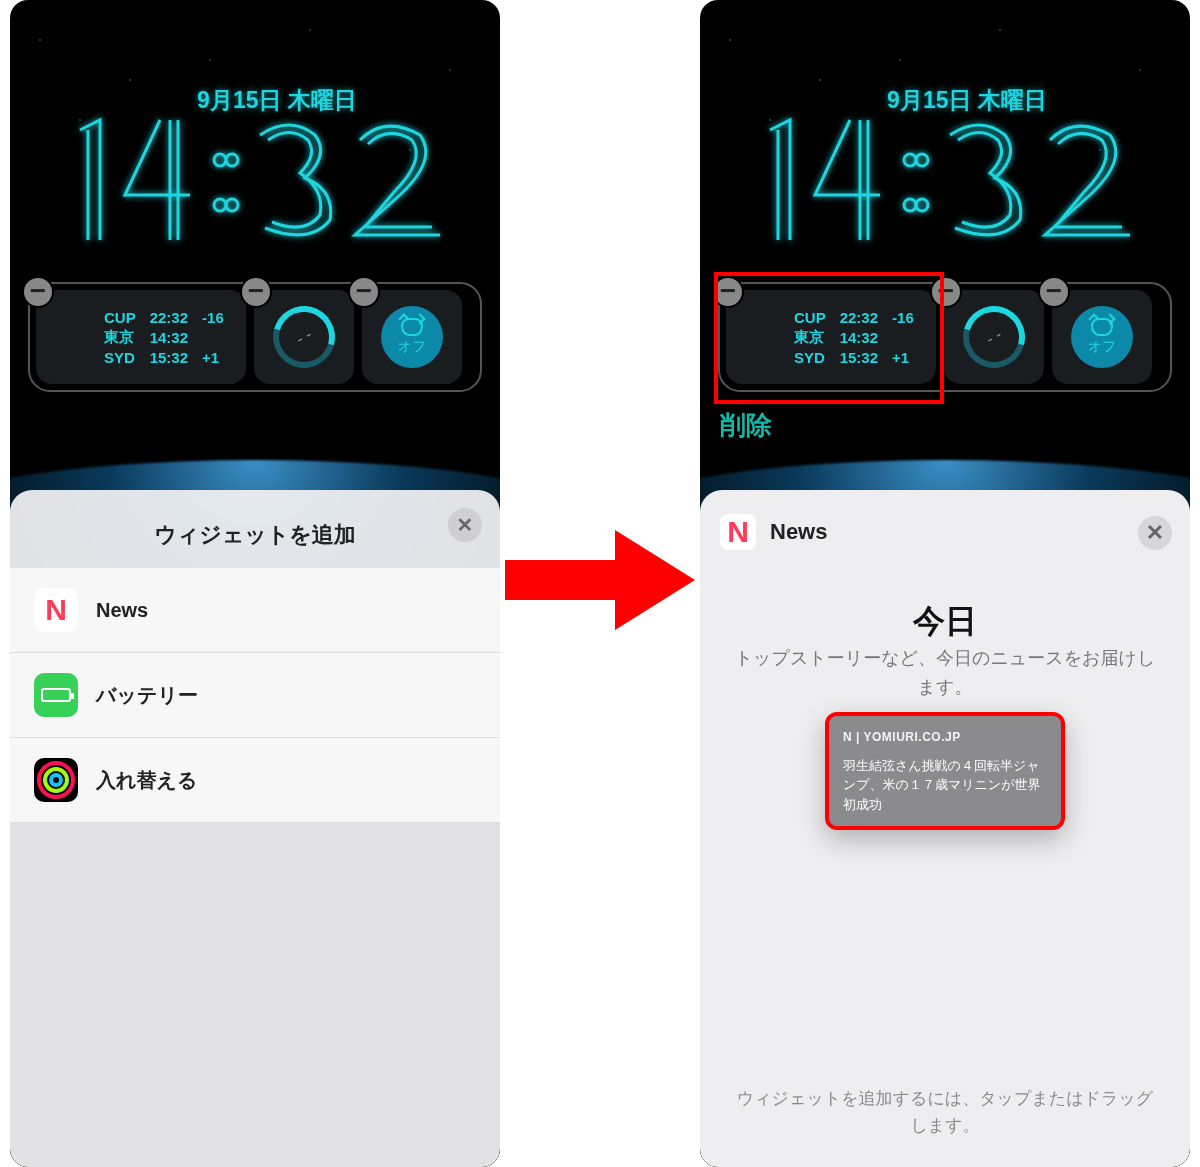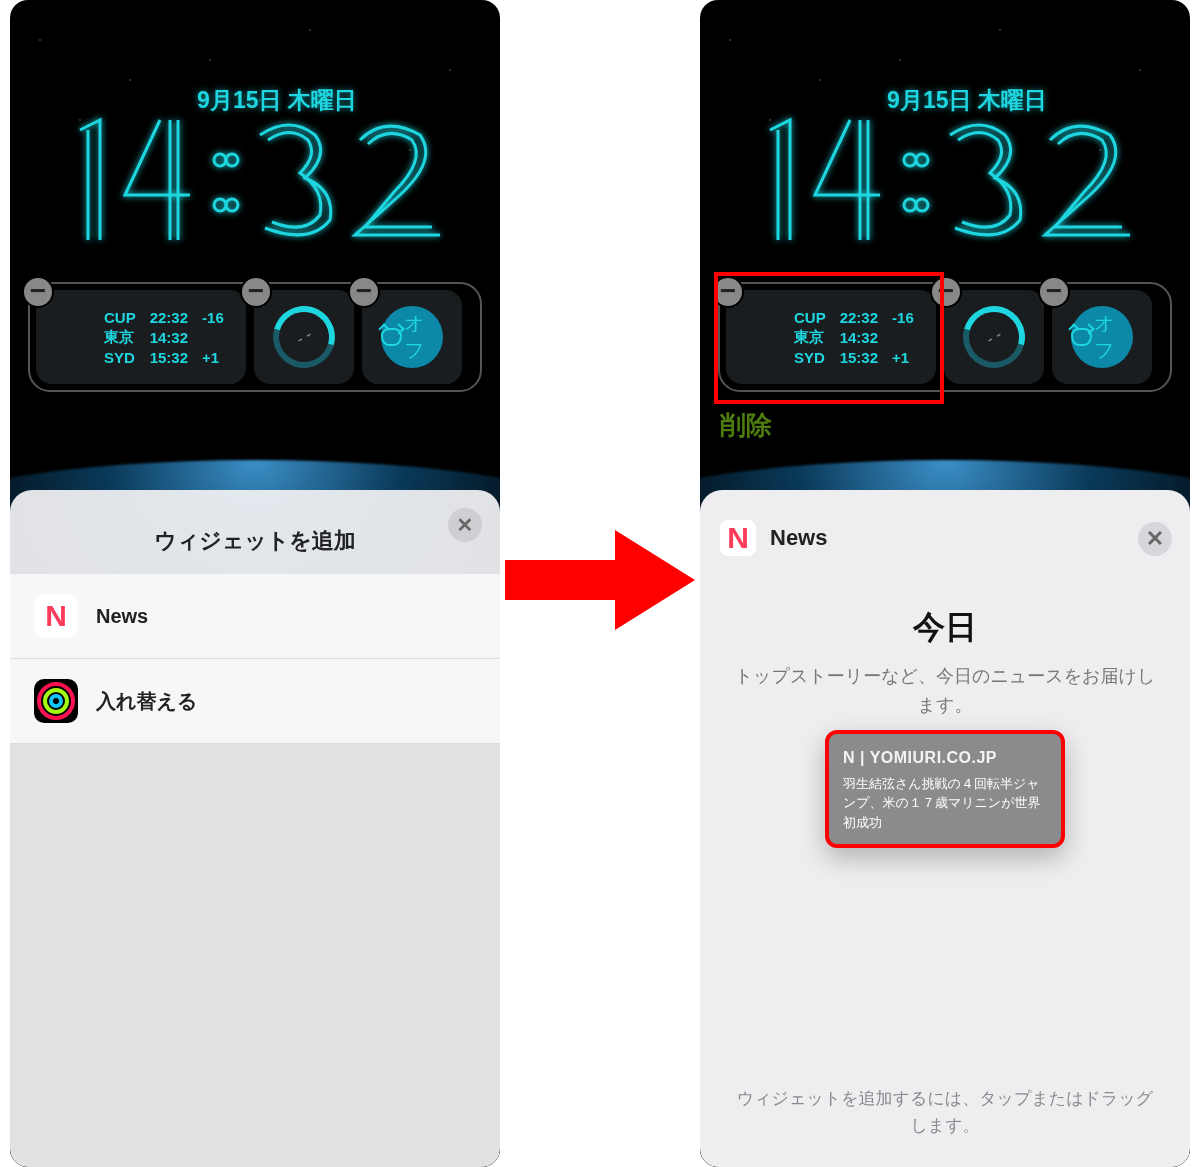--- a/index.html
+++ b/index.html
@@ -80,47 +80,47 @@
     border: 6px solid #1a5a66;
     border-top-color: #1ed6e0; border-right-color: #1ed6e0;
     transform: rotate(-30deg);
     position: relative;
   }
   .ring-text { position:absolute; color:#999; font-size:16px; left:50%; top:50%; transform:translate(-50%,-50%); }
 
   .alarm-circle {
     width: 62px; height: 62px; border-radius: 50%;
     background: #0c88a8;
-    display: flex; flex-direction: row; align-items: center; justify-content: center;
-    color: #1ed6e0; font-size: 20px; gap:2px;
+    display: flex; flex-direction: column; align-items: center; justify-content: center;
+    color: #1ed6e0; font-size: 14px; gap:2px;
   }
   .alarm-ico {
     width:22px; height:18px; border:2px solid #1ed6e0; border-radius:50% 50% 50% 50% / 60% 60% 80% 80%;
     position:relative;
   }
   .alarm-ico::before, .alarm-ico::after{
     content:''; position:absolute; width:6px; height:6px;
     border-top:2px solid #1ed6e0; border-right:2px solid #1ed6e0;
     top:-5px;
   }
   .alarm-ico::before{ left:-3px; transform:rotate(-45deg);}
   .alarm-ico::after{ right:-3px; transform:rotate(45deg);}
 
   
   .hl-box { position:absolute; border:4px solid #f00; pointer-events:none; }
   .hl-wc { top:272px; left:14px; width:230px; height:132px; }
-  .hl-label { position:absolute; color:#4d7c0f; font-size:26px; font-weight:800; }
+  .hl-label { position:absolute; color:#14b8a6; font-size:26px; font-weight:800; }
   .hl-del { top:408px; left:20px; }
 
   
   .sheet {
     position:absolute; left:0; right:0; bottom:0;
     background:#f1f1f3ee; backdrop-filter: blur(6px);
     border-top-left-radius:22px; border-top-right-radius:22px;
-    padding: 30px 0 0 0;
+    padding: 24px 0 0 0;
   }
   .sheet.left-sheet { top:490px; }
   .sheet.right-sheet { top:490px; background:#eeeef0; }
 
   .sheet-header {
     position:relative;
     text-align:center; font-size:22px; font-weight:700; color:#222;
     padding: 6px 0 18px 0;
   }
   .sheet .close {
@@ -157,31 +157,31 @@
   .ico-fit .r3{width:14px;height:14px;border:4px solid #11c7fa;left:15px;top:15px;}
   .ico-home { background:#fff; border:1px solid #eee;}
   .ico-home svg{width:30px;height:30px;}
   .ico-rem { background:#fff; border:1px solid #eee;}
 
   
   .news-header { display:flex; align-items:center; gap:14px; padding: 0 20px 10px; position:relative; }
   .news-header .title { font-size:22px; font-weight:700; color:#222; }
   .news-header .app-icon { width:36px; height:36px; border-radius:8px; }
   .news-body { text-align:center; padding: 40px 30px 0; }
-  .news-body h2 { font-size:32px; font-weight:700; color:#111; margin-bottom:12px;}
+  .news-body h2 { font-size:32px; font-weight:700; color:#111; }
   .news-body p.desc { font-size:18px; color:#777; line-height:1.6; }
   .replace-label { color:#f00; font-size:24px; font-weight:800; margin-top:56px;}
   .preview-card {
     margin: 10px auto 0; width:240px; padding:12px 14px;
     background:#8b8b8d; border-radius:12px; text-align:left;
     border:4px solid #f00;
     color:#fff; font-size:13px; line-height:1.5;
     box-shadow: 0 10px 26px rgba(0,0,0,.25);
   }
-  .preview-card .src { font-size:16px; font-weight:700; opacity:.9; margin-bottom:4px; letter-spacing:.5px;}
+  .preview-card .src { font-size:12px; font-weight:700; opacity:.9; margin-bottom:10px; letter-spacing:.5px;}
   .instr { position:absolute; bottom:28px; left:0; right:0; text-align:center; color:#8a8a8e; font-size:17px; padding:0 30px; line-height:1.6;}
 
   
   .arrow {
     position:absolute; top: 520px; left: 490px; width: 220px; height: 120px;
     display:flex; align-items:center; justify-content:center;
   }
   .arrow svg{ width:190px; height:120px; }
 </style>
 </head>
@@ -252,20 +252,26 @@
     </div>
   </div>
 
   <div class="sheet left-sheet">
     <div class="sheet-header">ウィジェットを追加</div>
     <div class="close" style="position:absolute;right:18px;top:18px;width:34px;height:34px;border-radius:50%;background:#cfcfd3;color:#666;display:flex;align-items:center;justify-content:center;font-size:20px;font-weight:700;">✕</div>
     <div class="gallery-list">
       <div class="li">
         <div class="app-icon ico-news">N</div>
         <span>News</span>
+      </div>
+      <div class="li">
+        <div class="app-icon ico-bat">
+            <div class="bat"></div>
+          </div>
+        <span>バッテリー</span>
       </div>
       <div class="li">
         <div class="app-icon ico-fit">
           <div class="r1"></div>
             <div class="r2"></div>
             <div class="r3"></div>
         </div>
         <span>入れ替える</span>
       </div>
     </div>

